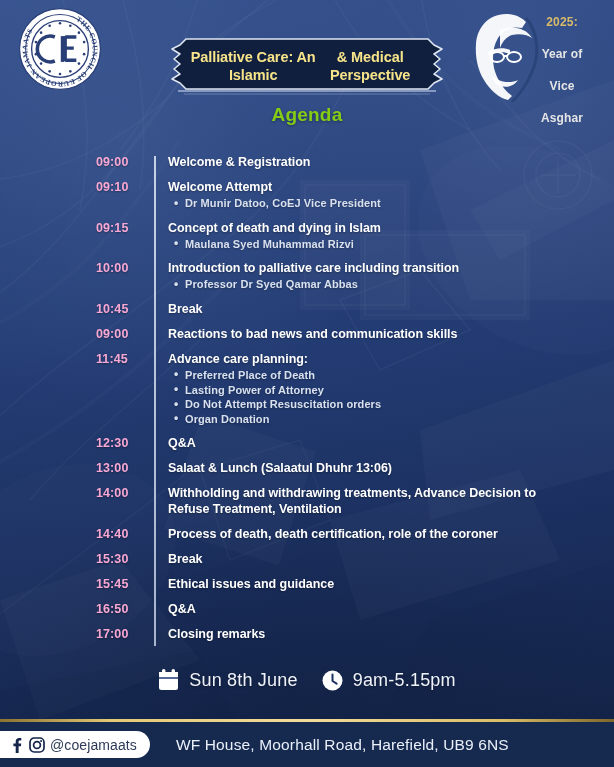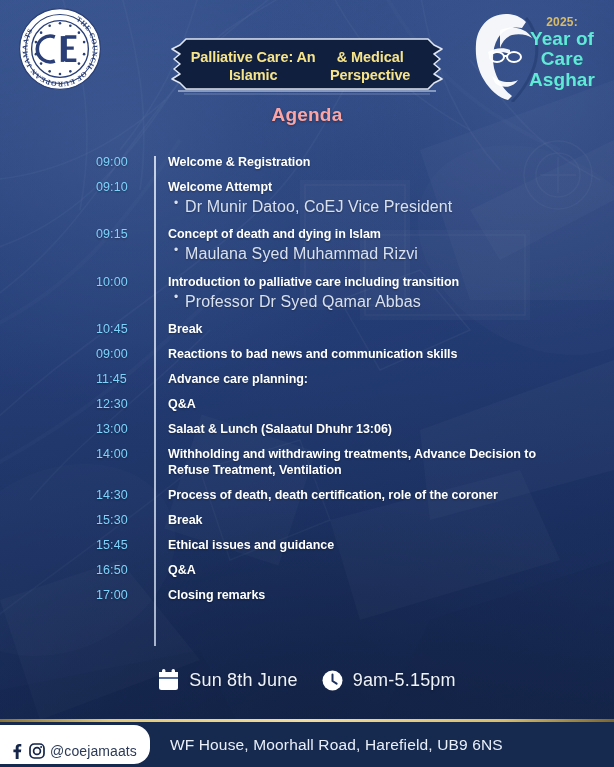--- a/index.html
+++ b/index.html
@@ -77,24 +77,25 @@
     width: 76px;
     line-height: 1.08;
   }
   .y-2025 {
     color: #d8bb6a;
     font-size: 12px;
     font-weight: bold;
     letter-spacing: 0.2px;
   }
   .y-line {
-    color: #5eead4;
-    font-size: 19px;
+    color: #e5e5e5;
+    font-size: 12px;
     font-weight: bold;
     letter-spacing: 0.1px;
+    margin-top: 19px;
   }
 
   
   .title-banner {
     position: absolute;
     left: 50%;
     transform: translateX(-50%);
     top: 37px;
     width: 290px;
     height: 58px;
@@ -115,21 +116,21 @@
     text-align: center;
     padding: 0 28px;
     box-sizing: border-box;
   }
   .agenda-heading {
     position: absolute;
     top: 104px;
     left: 0;
     right: 0;
     text-align: center;
-    color: #fca5a5;
+    color: #84cc16;
     font-size: 19px;
     font-weight: bold;
     letter-spacing: 0.2px;
     text-shadow: 0 1px 3px rgba(0,0,0,0.35);
   }
 
   
   .agenda {
     position: absolute;
     left: 96px;
@@ -145,23 +146,23 @@
     background: linear-gradient(180deg, rgba(225,232,245,0.85), rgba(215,225,242,0.75));
   }
   .row {
     display: flex;
     align-items: flex-start;
     margin-bottom: 9px;
   }
   .row .time {
     width: 58px;
     flex: 0 0 58px;
-    color: #7dd3fc;
+    color: #f9a8d4;
     font-size: 12.5px;
-    font-weight: normal;
+    font-weight: bold;
     letter-spacing: 0.1px;
     padding-top: 1px;
     text-shadow: 0 1px 2px rgba(0,0,0,0.35);
   }
   .row .content {
     padding-left: 14px;
     flex: 1 1 auto;
   }
   .row .topic {
     color: #ffffff;
@@ -172,23 +173,23 @@
     text-shadow: 0 1px 2px rgba(0,0,0,0.32);
   }
   .sublist {
     list-style: none;
     margin: 1px 0 0 0;
     padding: 0 0 0 17px;
   }
   .sublist li {
     position: relative;
     color: #d9e1ef;
-    font-size: 16px;
+    font-size: 11px;
     line-height: 1.33;
-    font-weight: normal;
+    font-weight: bold;
     letter-spacing: 0.1px;
     text-shadow: 0 1px 2px rgba(0,0,0,0.28);
   }
   .sublist li::before {
     content: "•";
     position: absolute;
     left: -11px;
     top: -0.5px;
     color: #d9e1ef;
     font-size: 12px;
@@ -236,29 +237,29 @@
     display: flex;
     align-items: center;
   }
   .handle-pill {
     display: flex;
     align-items: center;
     gap: 5px;
     background: #ffffff;
     color: #15264a;
     height: 27px;
-    padding: 12px 13px 0 9px;
+    padding: 0 13px 0 9px;
     border-radius: 0 16px 16px 0;
     margin-left: 0;
     font-size: 14px;
     letter-spacing: 0.1px;
   }
   .handle-pill .handle-text { color: #2c3a57; font-size: 14px; }
   .address {
-    margin-left: 20px;
+    margin-left: 26px;
     color: #eaf0fa;
     font-size: 15.5px;
     letter-spacing: 0.15px;
     font-weight: normal;
   }
 </style>
 </head>
 <body>
 
 <div class="poster">
@@ -367,21 +368,21 @@
         <path d="M38 46 h3" stroke="#ffffff" stroke-width="2"></path>
         <path d="M26 66 C 33 72, 44 74, 52 70 C 47 78, 36 79, 29 73 Z"></path>
       </g>
       <g fill="none" stroke="#203a6e" stroke-opacity="0.55" stroke-width="3">
         <path d="M60 8 C 72 22, 74 44, 66 62 C 60 76, 52 86, 46 92"></path>
       </g>
     </svg>
     <div class="y-text">
       <div class="y-2025">2025:</div>
       <div class="y-line">Year of</div>
-      <div class="y-line">Care</div>
+      <div class="y-line">Vice</div>
       <div class="y-line">Asghar</div>
     </div>
   </div>
 
   <div class="title-banner">
     <svg viewBox="0 0 290 58">
       <path d="M24 2 H266 L272 8 L280 12 L272 17 L278 22 L272 27 L278 32 L272 37 L280 42 L272 46 L266 52 H24 L18 46 L10 42 L18 37 L12 32 L18 27 L12 22 L18 17 L10 12 L18 8 Z" fill="#101f3e" stroke="#dfe6f2" stroke-width="1.6" stroke-linejoin="round"></path>
       <path d="M16 54 H274" stroke="#c9d4e8" stroke-width="1.4" opacity="0.75"></path>
       <path d="M22 57 H268" stroke="#9fb0d0" stroke-width="1" opacity="0.5"></path>
     </svg>
@@ -438,20 +439,26 @@
         <div class="row">
           <div class="time">09:00</div>
           <div class="content">
             <div class="topic">Reactions to bad news and communication skills</div>
           </div>
         </div>
         <div class="row">
           <div class="time">11:45</div>
           <div class="content">
             <div class="topic">Advance care planning:</div>
+            <ul class="sublist">
+              <li>Preferred Place of Death</li>
+              <li>Lasting Power of Attorney</li>
+              <li>Do Not Attempt Resuscitation orders</li>
+              <li>Organ Donation</li>
+            </ul>
           </div>
         </div>
         <div class="row">
           <div class="time">12:30</div>
           <div class="content">
             <div class="topic">Q&amp;A</div>
           </div>
         </div>
         <div class="row">
           <div class="time">13:00</div>
@@ -459,21 +466,21 @@
             <div class="topic">Salaat &amp; Lunch (Salaatul Dhuhr 13:06)</div>
           </div>
         </div>
         <div class="row">
           <div class="time">14:00</div>
           <div class="content">
             <div class="topic">Withholding and withdrawing treatments, Advance Decision to Refuse Treatment, Ventilation</div>
           </div>
         </div>
         <div class="row">
-          <div class="time">14:30</div>
+          <div class="time">14:40</div>
           <div class="content">
             <div class="topic">Process of death, death certification, role of the coroner</div>
           </div>
         </div>
         <div class="row">
           <div class="time">15:30</div>
           <div class="content">
             <div class="topic">Break</div>
           </div>
         </div>

